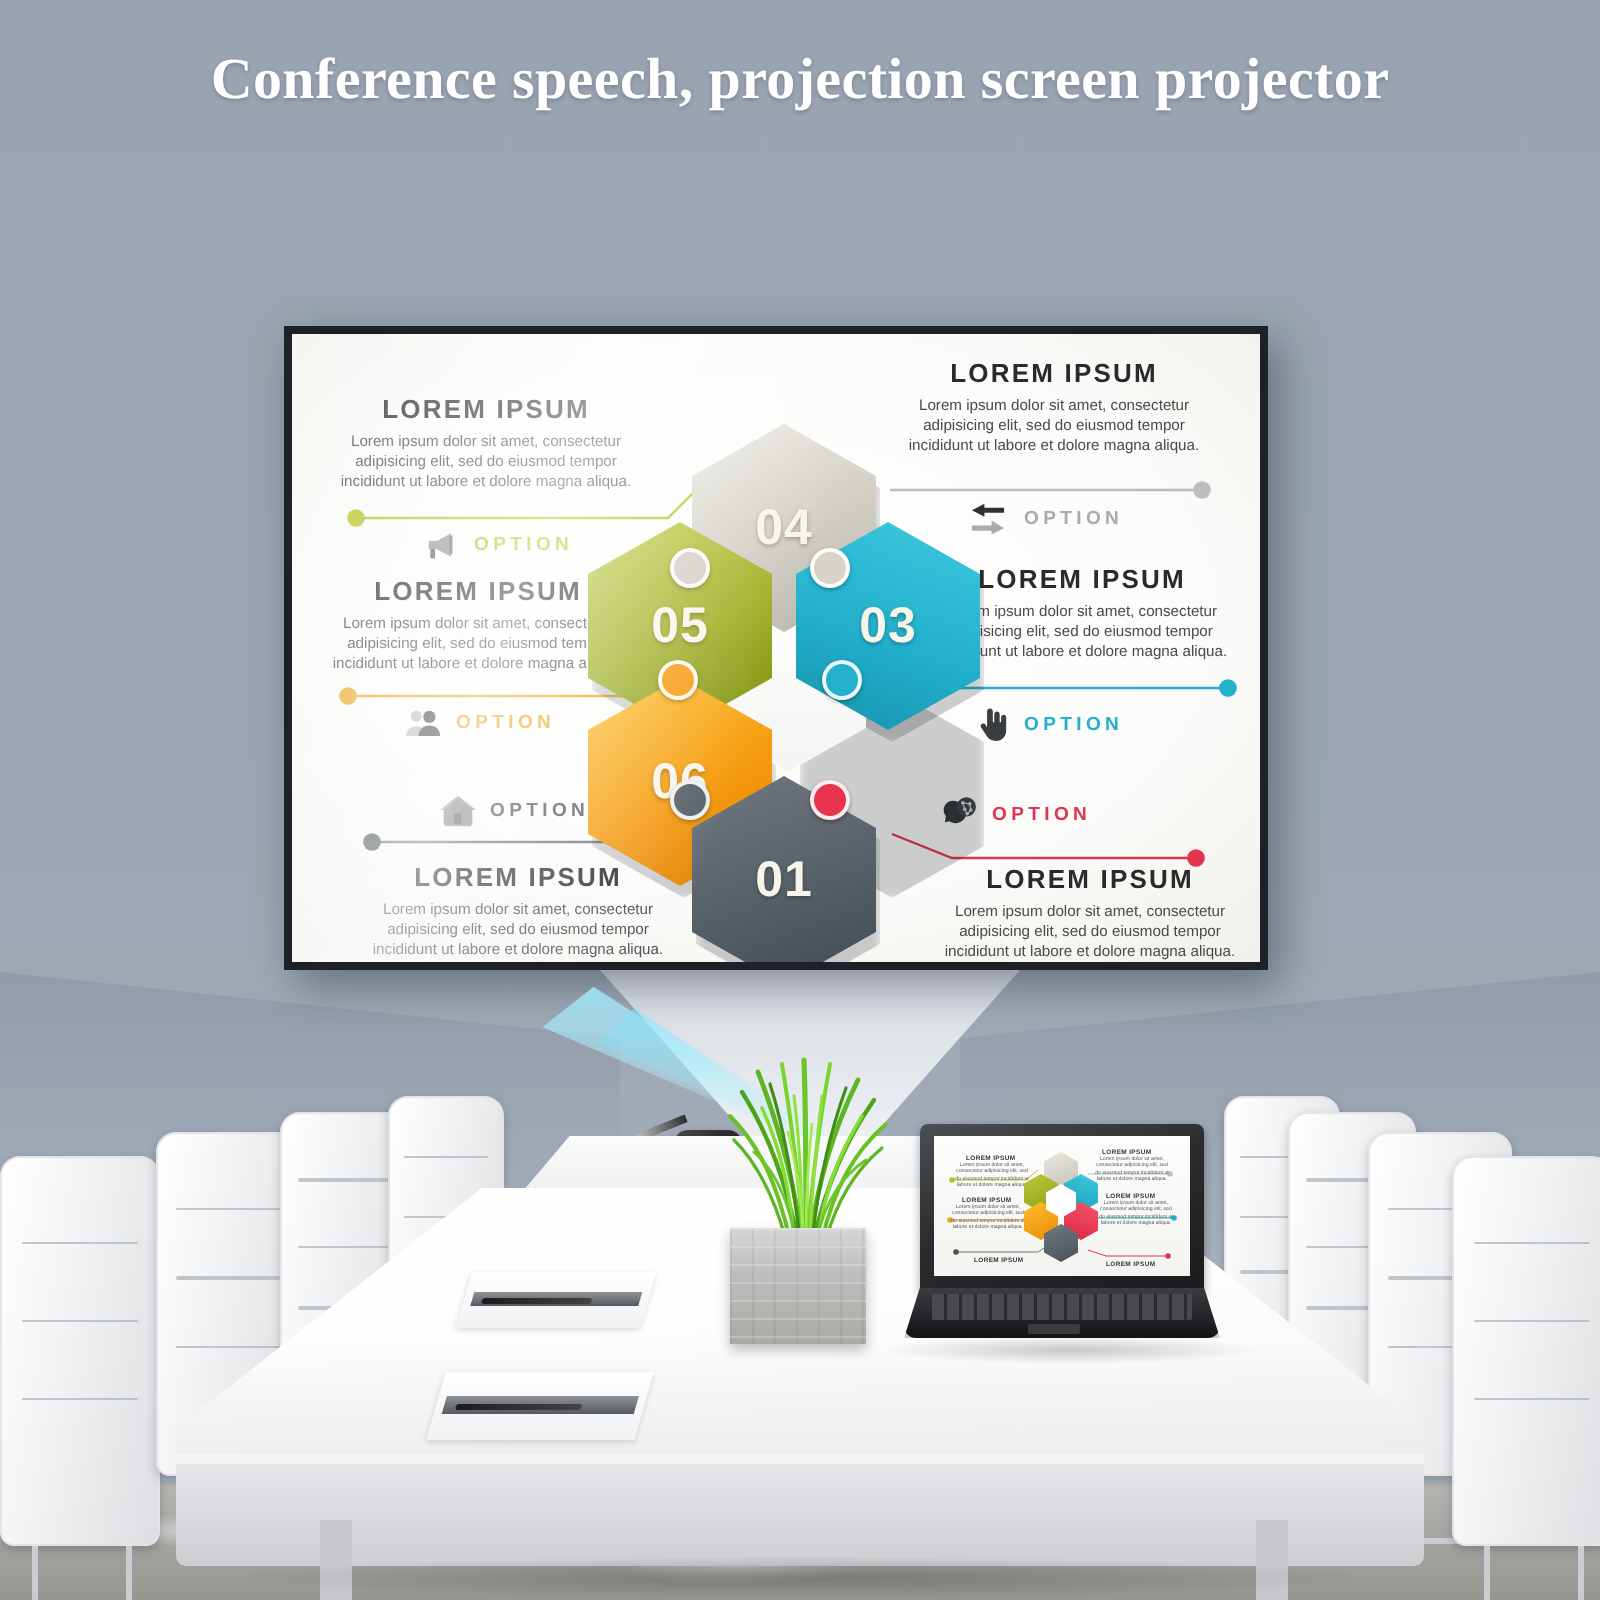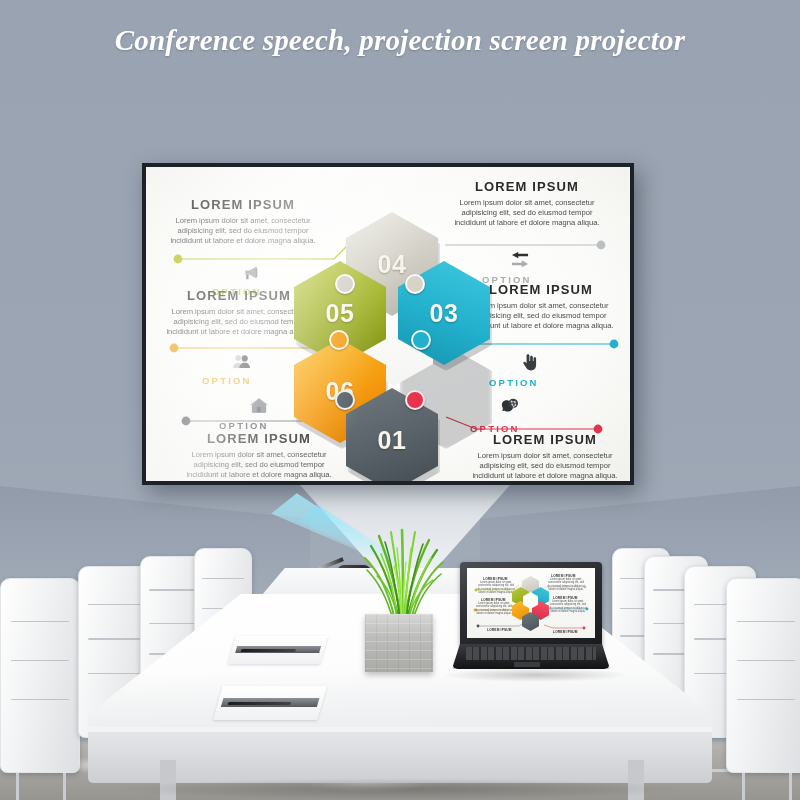--- a/index.html
+++ b/index.html
@@ -43,21 +43,21 @@
       radial-gradient(ellipse 70px 12px at 12% 40%, rgba(255,255,255,.45), transparent 70%),
       radial-gradient(ellipse 90px 14px at 46% 70%, rgba(255,255,255,.32), transparent 70%),
       radial-gradient(ellipse 80px 12px at 82% 35%, rgba(255,255,255,.40), transparent 70%),
       radial-gradient(ellipse 60px 10px at 65% 20%, rgba(0,0,0,.10), transparent 70%);
   }
 
   
   .header { position: absolute; left: 0; top: 0; width: 800px; text-align: center; }
   .title {
     font-family: "Liberation Serif", serif;
-    font-style: italic; font-weight: bold;
+    font-weight: bold;
     font-size: 29px; color: #ffffff; letter-spacing: .2px;
     margin-top: 24px; text-shadow: 0 1px 2px rgba(60,70,85,.35);
   }
   .subtitle {
     font-family: "Liberation Sans", sans-serif;
     font-style: italic; font-weight: normal;
     font-size: 20.5px; line-height: 28px; color: #fdfdfd;
     margin-top: 9px; padding: 0 52px;
     text-shadow: 0 1px 2px rgba(60,70,85,.30);
   }
@@ -88,21 +88,21 @@
   .info { position: absolute; inset: 0; }
 
   .block { position: absolute; width: 150px; }
   .block .bh {
     font-size: 13px; font-weight: bold; color: #2a2a2a;
     letter-spacing: 1.1px; line-height: 16px;
   }
   .block .bb {
     font-size: 7.6px; line-height: 10.2px; color: #4a4a4a; margin-top: 3px;
   }
-  .opt { position: absolute; display: flex; align-items: flex-end; gap: 6px; flex-direction: column; }
+  .opt { position: absolute; display: flex; align-items: center; gap: 6px; }
   .opt .olbl { font-size: 9.5px; font-weight: bold; letter-spacing: 2.2px; }
   .opt svg { display: block; }
 
   
   .hexwrap { position: absolute; left: 126px; top: 45px; width: 240px; height: 250px; }
   .hex {
     position: absolute; width: 92px; height: 104px;
     clip-path: polygon(50% 0%, 100% 25%, 100% 75%, 50% 100%, 0% 75%, 0% 25%);
     display: flex; align-items: center; justify-content: center;
   }

